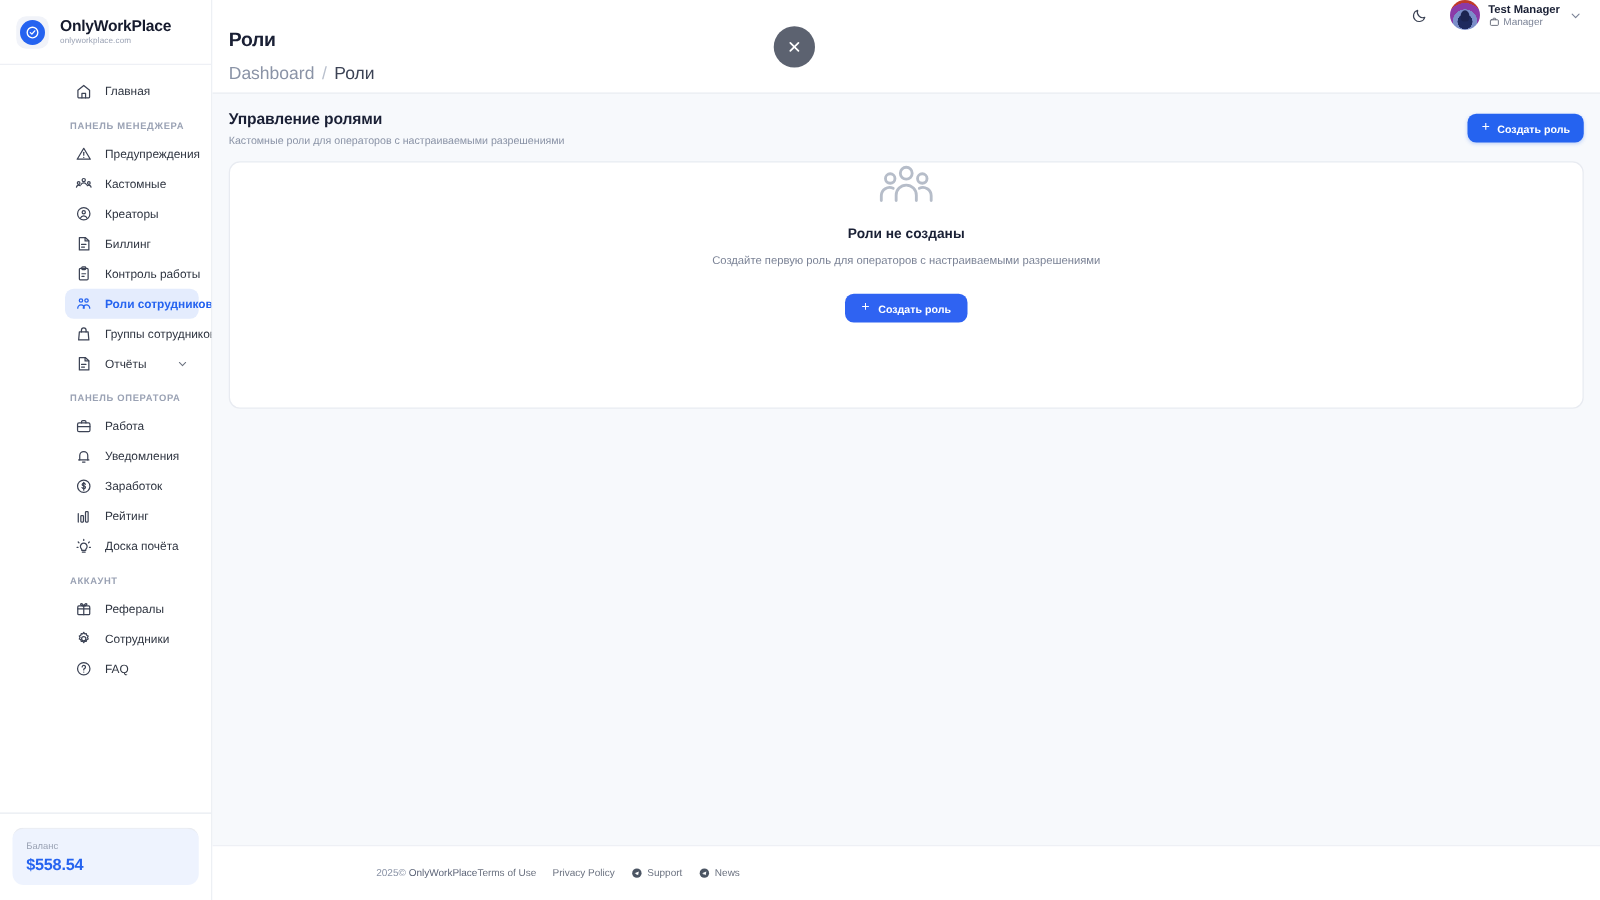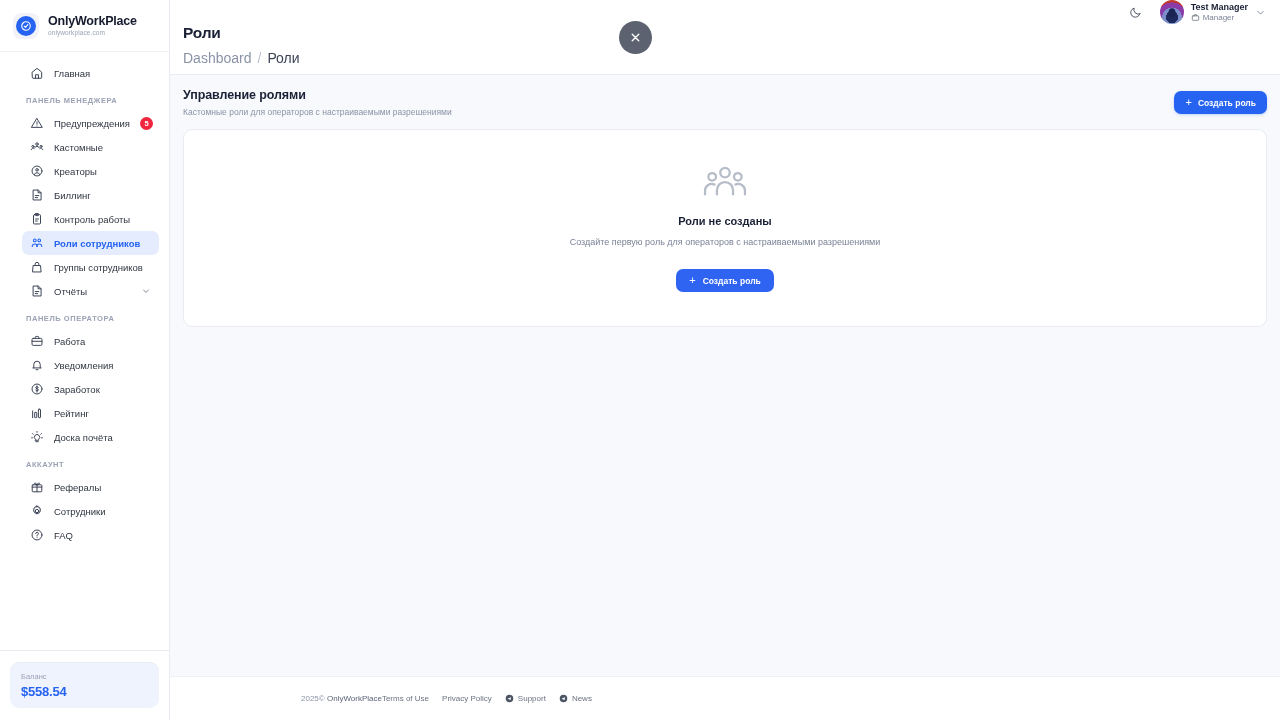--- a/index.html
+++ b/index.html
@@ -29,21 +29,21 @@
     flex: 0 0 26px;
   }
   .brand-logo .dot {
     width: 20px; height: 20px; border-radius: 50%; background: #2563f0;
     display: flex; align-items: center; justify-content: center;
   }
   .brand-text { display: flex; flex-direction: column; line-height: 1.05; }
   .brand-name { font-size: 12.5px; font-weight: 700; color: #151a2d; letter-spacing: -0.2px; }
   .brand-url { font-size: 6.5px; color: #9aa2b4; margin-top: 2px; letter-spacing: 0.1px; }
 
-  .nav { flex: 1 1 auto; padding: 9px 0 0 12px; overflow: hidden; }
+  .nav { flex: 1 1 auto; padding: 9px 0 0 12px; overflow: hidden; margin-left: 30px; }
   .nav-section {
     font-size: 7.5px; font-weight: 700; color: #9aa2b4;
     letter-spacing: 0.55px; padding: 11px 0 6px 14px; text-transform: uppercase;
   }
   .nav-item {
     display: flex; align-items: center; gap: 10px;
     height: 24px; margin: 0 10px 0 10px; padding: 0 8px;
     border-radius: 7px; cursor: pointer; position: relative;
   }
   .nav-item + .nav-item { margin-top: 0px; }
@@ -130,21 +130,21 @@
     background: #2563f0; color: #fff; border: none; border-radius: 7px;
     height: 23px; padding: 0 11px; font-size: 8.5px; font-weight: 700;
     display: flex; align-items: center; gap: 6px; cursor: pointer;
     font-family: "Liberation Sans", sans-serif; box-shadow: 0 1px 3px rgba(37,99,240,.25);
   }
   .btn-primary .plus { font-size: 11px; font-weight: 400; line-height: 1; }
 
   .content-body { padding: 0 13px 0 13px; }
   .card {
     background: #ffffff; border: 1px solid #e8ebf1; border-radius: 9px;
-    height: 198px; display: flex; align-items: center; justify-content: center;
+    height: 198px; display: flex; align-items: flex-start; justify-content: center;
   }
   .empty { display: flex; flex-direction: column; align-items: center; }
   .empty-icon { color: #b6bdc9; margin-bottom: 13px; }
   .empty-icon svg { width: 46px; height: 38px; display: block; }
   .empty-title { font-size: 11px; font-weight: 700; color: #1a2035; }
   .empty-sub { font-size: 9px; color: #7b8396; margin-top: 10px; }
   .btn-empty {
     margin-top: 22px; background: #2f63f2; color: #fff; border: none;
     border-radius: 7px; height: 23px; padding: 0 13px; font-size: 8.5px;
     font-weight: 700; display: flex; align-items: center; gap: 7px; cursor: pointer;

